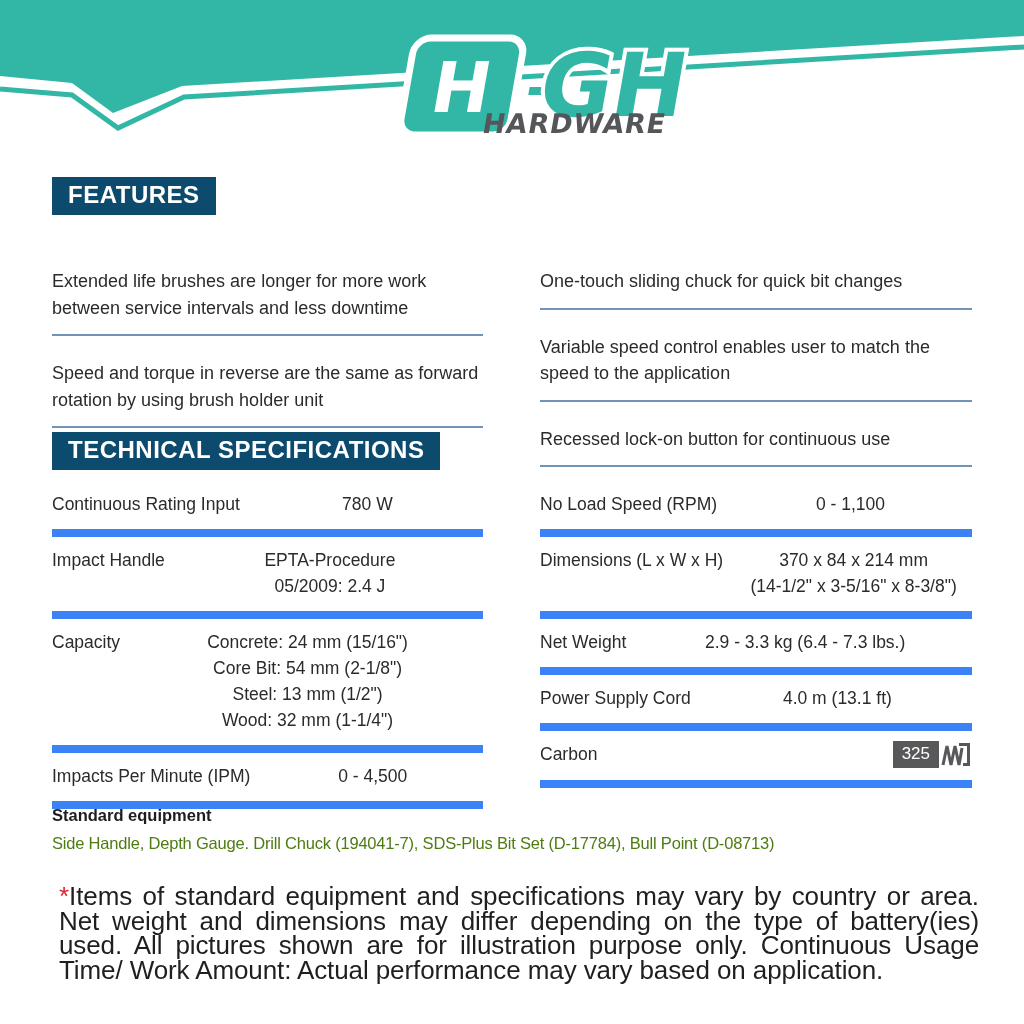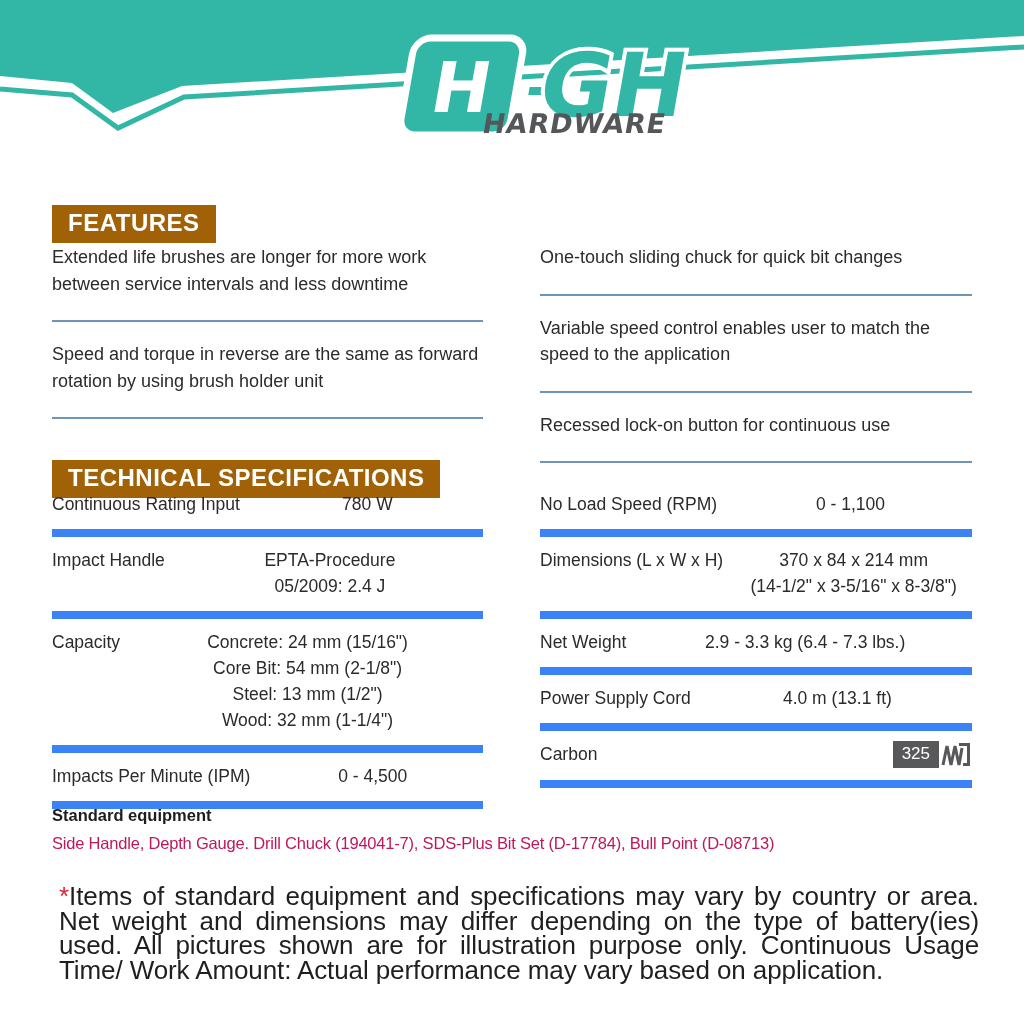--- a/index.html
+++ b/index.html
@@ -4,56 +4,57 @@
 <style>
   html,body{margin:0;padding:0;}
   body{
     width:1024px;height:1024px;position:relative;background:#ffffff;
     font-family:"Liberation Sans", sans-serif;color:#2b2b2b;overflow:hidden;
   }
   
   .banner{position:absolute;top:0;left:0;}
   
   .section-title{
-    display:inline-block;background:#a16207;color:#ffffff;
+    display:inline-block;background:#0c4a6e;color:#ffffff;
     font-weight:bold;font-size:24px;letter-spacing:.5px;
-    padding:5px 16px 7px;line-height:1.1;margin-top:28px;
+    padding:5px 16px 7px;line-height:1.1;
   }
   .features-title{position:absolute;left:52px;top:177px;}
   .specs-title{position:absolute;left:52px;top:432px;}
   
   .cols{position:absolute;left:52px;width:920px;display:flex;}
   .features-cols{top:244px;}
   .specs-cols{top:481px;}
   .col-left{width:431px;margin-right:57px;flex:none;}
   .col-right{width:432px;flex:none;}
   
   .feature-item{
     font-size:18px;line-height:26.5px;color:#2b2b2b;
-    padding-bottom:23px;margin-bottom:19px;
+    padding-bottom:13px;margin-bottom:19px;
     border-bottom:2px solid #6f94b5;
+    margin-top:24px;
   }
   
   .spec-row{
     display:flex;justify-content:space-between;align-items:flex-start;
     border-bottom:8px solid #3b82f6;
     padding:10px 0 12px;font-size:17.5px;line-height:26px;color:#2b2b2b;
   }
   .spec-label{white-space:nowrap;padding-right:12px;}
   .spec-value{text-align:center;flex:1;}
   .carbon-wrap{display:flex;align-items:center;justify-content:flex-end;}
   .carbon-badge{
     display:inline-block;background:#58585b;color:#ffffff;
     font-size:17px;padding:2px 9px 3px;line-height:22px;
   }
   .carbon-icon{display:inline-block;margin-left:2px;vertical-align:middle;}
   
   .equipment{position:absolute;left:52px;top:806px;width:920px;}
   .equipment-title{font-weight:bold;font-size:16.5px;color:#1d1d1d;margin:0 0 9px 0;}
-  .equipment-text{font-size:16.5px;letter-spacing:-0.2px;color:#be185d;margin:0;}
+  .equipment-text{font-size:16.5px;letter-spacing:-0.2px;color:#4d7c0f;margin:0;}
   .disclaimer{
     position:absolute;left:52px;top:877px;width:920px;
     font-size:26px;line-height:24.5px;letter-spacing:-0.1px;
     text-align:justify;color:#1f1f1f;margin:7px;
   }
   .asterisk{color:#e3222d;}
 </style>
 </head>
 <body>
 

